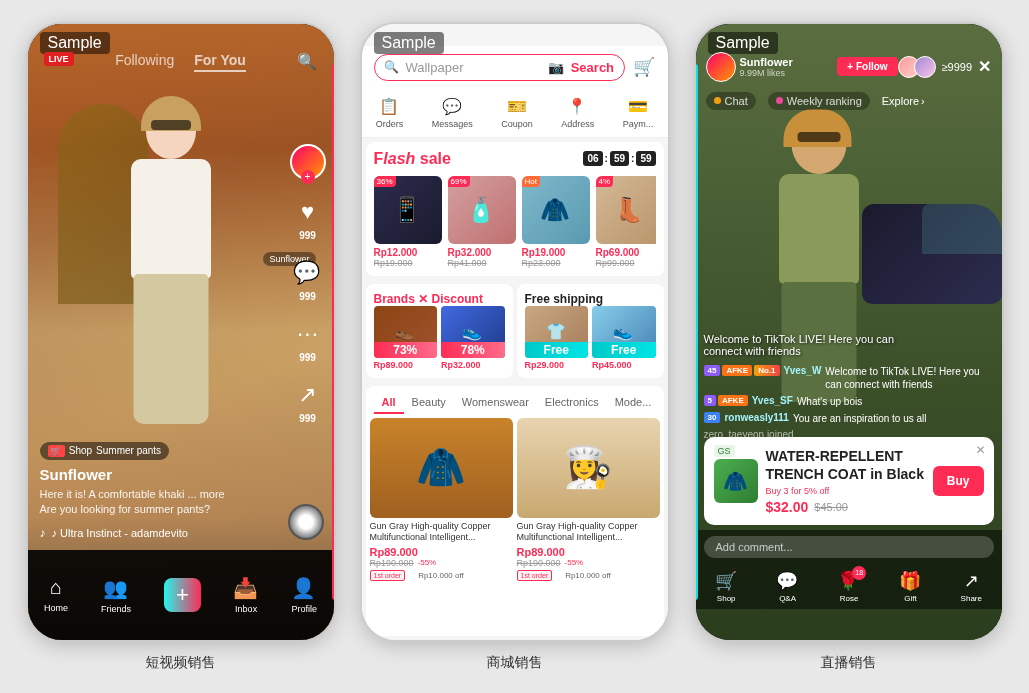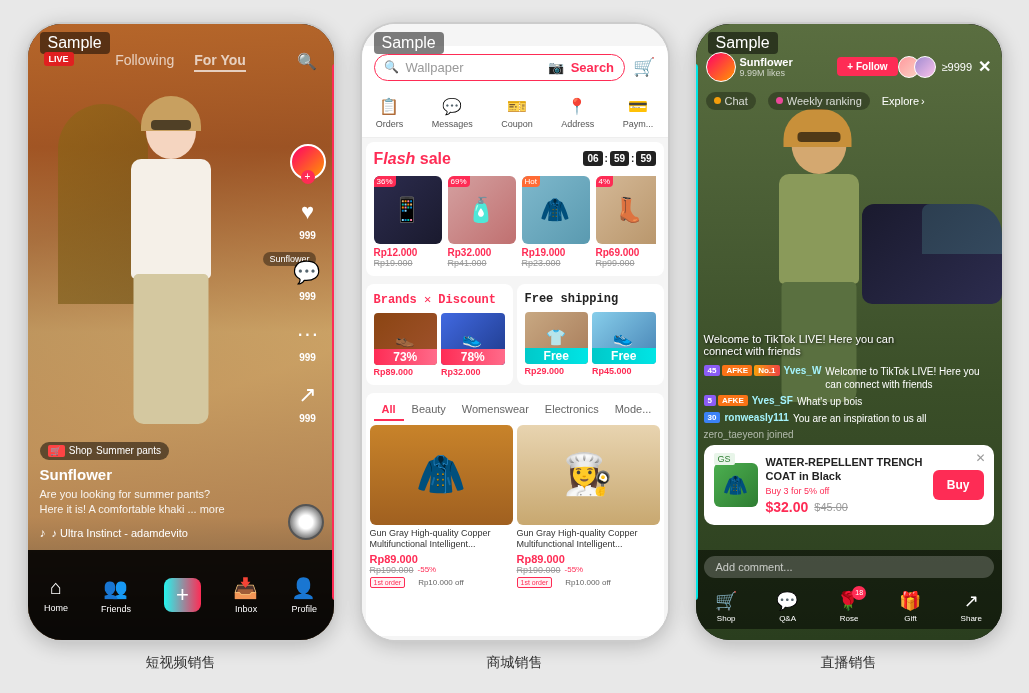--- a/index.html
+++ b/index.html
@@ -444,22 +444,20 @@
     .p2-mid-card {
       flex: 1;
       background: white;
       border-radius: 8px;
       padding: 8px;
     }
     .p2-mid-title {
       font-size: 12px;
       font-weight: bold;
       color: #222;
-      margin-bottom: 6px;
-      font-family: Liberation Mono, monospace;
     }
     .p2-mid-title span {
       color: #fe2c55;
     }
     .p2-mid-products {
       display: flex;
       gap: 4px;
     }
     .p2-mid-product {
       flex: 1;
@@ -803,21 +801,21 @@
       display: flex;
       align-items: center;
       justify-content: center;
       font-size: 20px;
       flex-shrink: 0;
     }
     .p3-popup-info {
       flex: 1;
     }
     .p3-popup-title {
-      font-size: 11px;
+      font-size: 14px;
       font-weight: bold;
       color: #222;
       line-height: 1.3;
     }
     .p3-popup-offer {
       font-size: 9px;
       color: #fe2c55;
       margin-top: 2px;
     }
     .p3-popup-prices {
@@ -843,21 +841,21 @@
       font-weight: bold;
       padding: 8px 14px;
       border-radius: 6px;
       flex-shrink: 0;
     }
     
     .p3-bottombar {
       position: absolute;
       bottom: 0;
       left: 0; right: 0;
-      height: 90px;
+      height: 110px;
       z-index: 20;
     }
     .p3-comment-row {
       display: flex;
       align-items: center;
       gap: 8px;
       padding: 6px 8px;
       background: rgba(0,0,0,0.5);
     }
     .p3-comment-input {
@@ -988,22 +986,22 @@
         </div>
 
         <div class="p1-bottom">
           <div class="p1-shop-tag">
             <span class="p1-shop-icon">🛒</span>
             <span>Shop</span>
             <span>Summer pants</span>
           </div>
           <div class="p1-username">Sunflower</div>
           <div class="p1-desc">
+            <div>Here it is! A comfortable khaki ... more</div>
             <div>Are you looking for summer pants?</div>
-            <div>Here it is! A comfortable khaki ... more</div>
           </div>
           <div class="p1-music">
             <span class="p1-music-note">♪</span>
             <span class="p1-music-text">♪ Ultra Instinct - adamdevito</span>
           </div>
         </div>
 
         <div style="position:absolute;bottom:100px;right:10px;width:36px;height:36px;border-radius:50%;background:radial-gradient(circle,#fff 30%,#222 100%);border:2px solid #555;z-index:15;"></div>
 
         <div class="p1-bottomnav">

